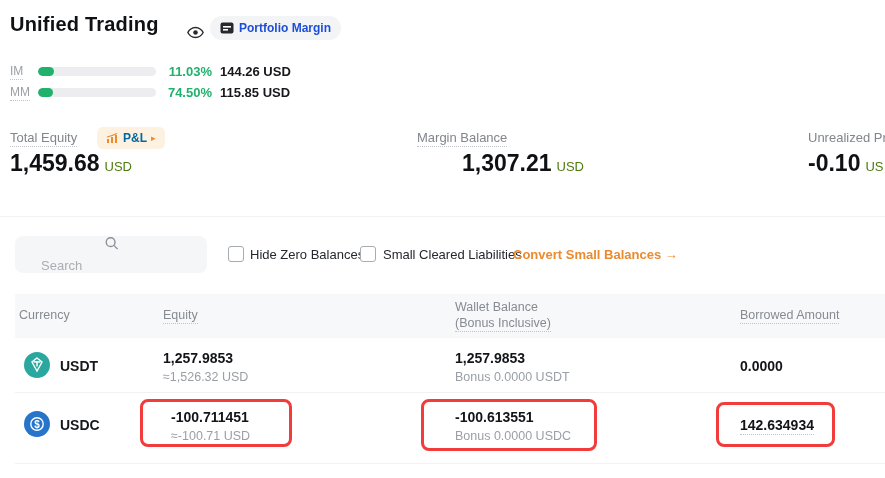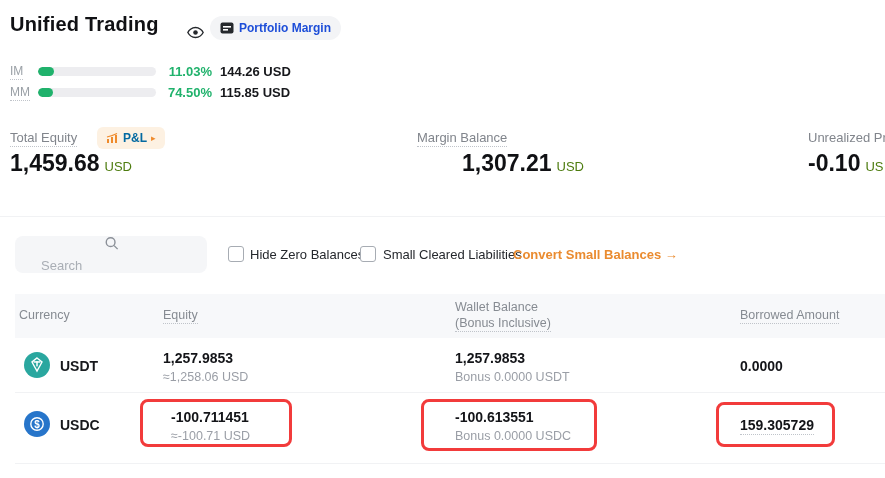--- a/index.html
+++ b/index.html
@@ -163,21 +163,21 @@
     <div class="abs coin-icon" style="left:24px; top:352px; background:#2aa79f;">
       <svg width="16" height="16" viewBox="0 0 16 16">
         <path d="M8 1 L13 5 L8 14 L3 5 Z" fill="none" stroke="#fff" stroke-width="1.4"></path>
         <rect x="4.6" y="4.2" width="6.8" height="1.5" fill="#fff"></rect>
         <rect x="7.25" y="4.2" width="1.5" height="5.2" fill="#fff"></rect>
       </svg>
     </div>
     <div class="abs coin-name" style="left:60px; top:358px;">USDT</div>
     <div class="abs" style="left:163px; top:350px;">
       <div class="cell-main">1,257.9853</div>
-      <div class="cell-sub">≈1,258.06 USD</div>
+      <div class="cell-sub">≈1,526.32 USD</div>
     </div>
     <div class="abs" style="left:455px; top:350px;">
       <div class="cell-main">1,257.9853</div>
       <div class="cell-sub">Bonus 0.0000 USDT</div>
     </div>
     <div class="abs cell-plain" style="left:740px; top:358px;">0.0000</div>
   </div>
 
   <div class="abs row-divider" style="top:392px;"></div>
 
@@ -191,21 +191,21 @@
     <div class="abs coin-name" style="left:60px; top:417px;">USDC</div>
     <div class="abs" style="left:163px; top:409px;margin-left:8px;">
       <div class="cell-main">-100.711451</div>
       <div class="cell-sub">≈-100.71 USD</div>
     </div>
     <div class="abs" style="left:455px; top:409px;">
       <div class="cell-main">-100.613551</div>
       <div class="cell-sub">Bonus 0.0000 USDC</div>
     </div>
     <div class="abs cell-plain" style="left:740px; top:417px;">
-      <span class="dotted">159.305729</span>
+      <span class="dotted">142.634934</span>
     </div>
   </div>
 
   <div class="abs hl-box" style="left:140px; top:399px; width:152px; height:48px;"></div>
   <div class="abs hl-box" style="left:421px; top:399px; width:176px; height:52px;"></div>
   <div class="abs hl-box" style="left:716px; top:402px; width:119px; height:45px;"></div>
 
   <div class="abs row-divider" style="top:463px;"></div>
 
 </div>

